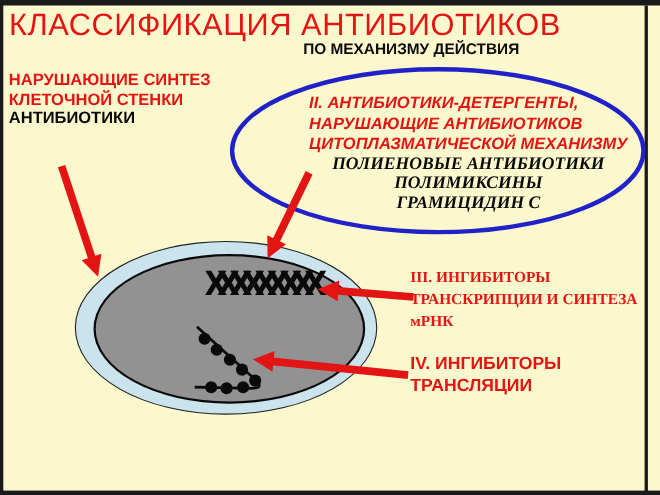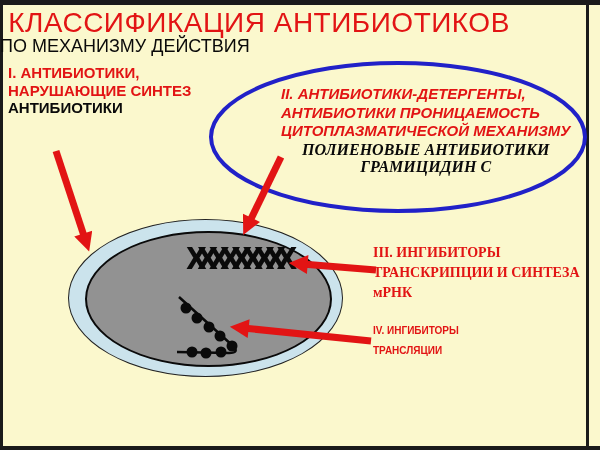--- a/index.html
+++ b/index.html
@@ -13,36 +13,36 @@
   .frame-left{left:0;top:0;width:3px;height:450px;}
   .frame-right{left:586px;top:5px;width:3px;height:443px;}
   .frame-bottom{left:0;top:446px;width:600px;height:4px;}
 
   .title{
     position:absolute;left:0;top:7px;width:518px;text-align:center;
     font-size:28px;font-weight:normal;color:var(--red,#E21414);
     letter-spacing:.5px;white-space:nowrap;
   }
   .subtitle{
-    position:absolute;left:0;top:36px;width:472px;text-align:left;
-    font-size:18px;font-weight:normal;color:var(--ink,#0a0a0a);white-space:nowrap;
+    position:absolute;left:0;top:36px;width:472px;text-align:right;
+    font-size:14px;font-weight:bold;color:var(--ink,#0a0a0a);white-space:nowrap;
   }
 
   .tblock{position:absolute;font-weight:bold;white-space:nowrap;}
   .tblock .red{color:var(--red,#E21414);}
   .tblock .blk{color:var(--ink,#0a0a0a);}
   #b1{left:8px;top:64px;font-size:15px;line-height:17.5px;}
   #b2{left:281px;top:85px;font-size:15px;line-height:18.5px;font-style:italic;}
   #b2 .serif{
     font-family:"Liberation Serif",serif;font-size:16px;line-height:17.5px;
     color:var(--ink,#0a0a0a);
     text-align:center;
   }
   #b3{left:373px;top:243px;font-size:14px;line-height:20px;font-family:Liberation Serif, serif;}
-  #b4{left:373px;top:321px;font-size:10px;line-height:20px;}
+  #b4{left:373px;top:321px;font-size:16px;line-height:20px;}
 
   .cell-wall{
     position:absolute;left:68px;top:219px;width:275px;height:158px;
     background:var(--cell-wall,#CBE3EC);border:1.5px solid #222;border-radius:50%;
     box-sizing:border-box;
   }
   .cytoplasm{
     position:absolute;left:85px;top:231px;width:247px;height:136px;
     background:var(--cytoplasm,#929292);border:2px solid var(--ink,#0a0a0a);
     border-radius:50%;box-sizing:border-box;
@@ -99,30 +99,31 @@
       <circle class="bead" cx="192" cy="352" r="5.5"></circle>
     </g>
 
     <line class="arrow" x1="56" y1="151" x2="85" y2="239" marker-end="url(#ah)"></line>
     <line class="arrow" x1="281" y1="157" x2="249" y2="223" marker-end="url(#ah)"></line>
     <line class="arrow" x1="376" y1="270" x2="302" y2="264" marker-end="url(#ah)"></line>
     <line class="arrow" x1="371" y1="341" x2="243" y2="328" marker-end="url(#ah)"></line>
   </svg>
 
   <div id="b1" class="tblock">
-    <div class="red">I. АНТИБИОТИКИ,</div>
     <div class="red">НАРУШАЮЩИЕ СИНТЕЗ</div>
+    <div class="red">КЛЕТОЧНОЙ СТЕНКИ</div>
     <div class="blk">АНТИБИОТИКИ</div>
   </div>
 
   <div id="b2" class="tblock">
     <div class="red">II. АНТИБИОТИКИ-ДЕТЕРГЕНТЫ,</div>
-    <div class="red">АНТИБИОТИКИ ПРОНИЦАЕМОСТЬ</div>
+    <div class="red">НАРУШАЮЩИЕ АНТИБИОТИКОВ</div>
     <div class="red">ЦИТОПЛАЗМАТИЧЕСКОЙ МЕХАНИЗМУ</div>
     <div class="serif">ПОЛИЕНОВЫЕ АНТИБИОТИКИ</div>
+    <div class="serif">ПОЛИМИКСИНЫ</div>
     <div class="serif">ГРАМИЦИДИН С</div>
   </div>
 
   <div id="b3" class="tblock">
     <div class="red">III. ИНГИБИТОРЫ</div>
     <div class="red">ТРАНСКРИПЦИИ И СИНТЕЗА</div>
     <div class="red">мРНК</div>
   </div>
 
   <div id="b4" class="tblock">

